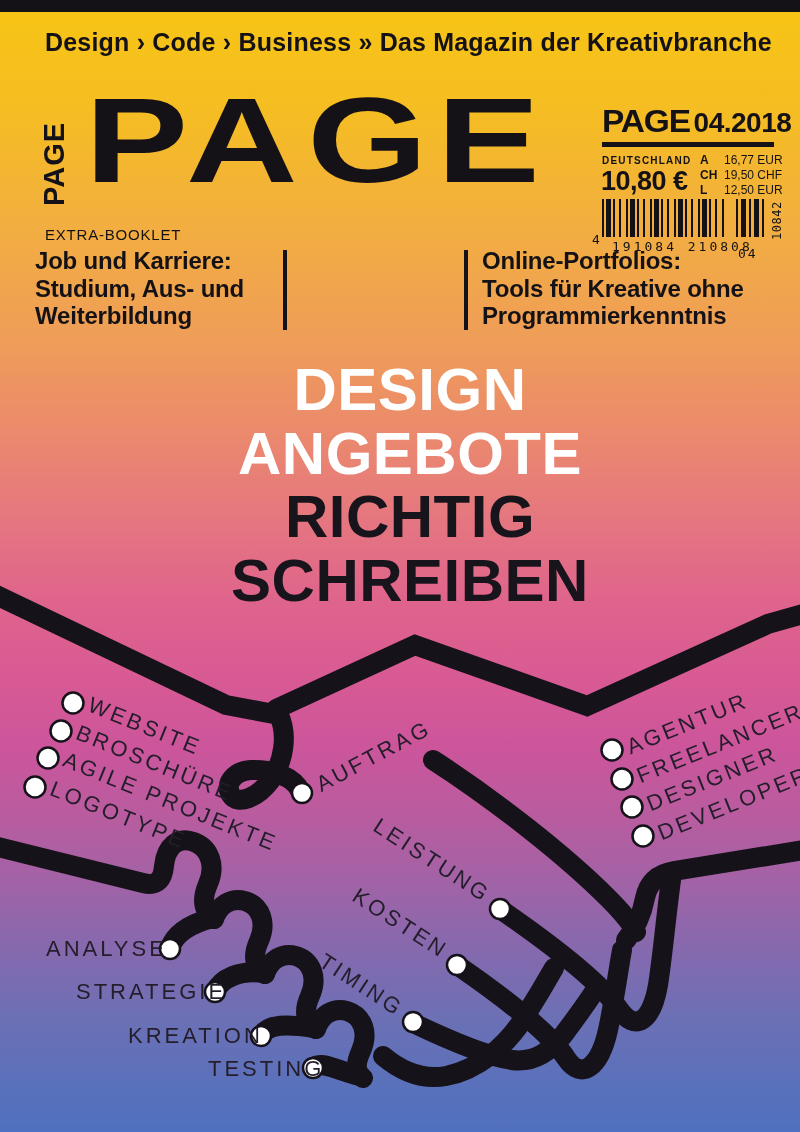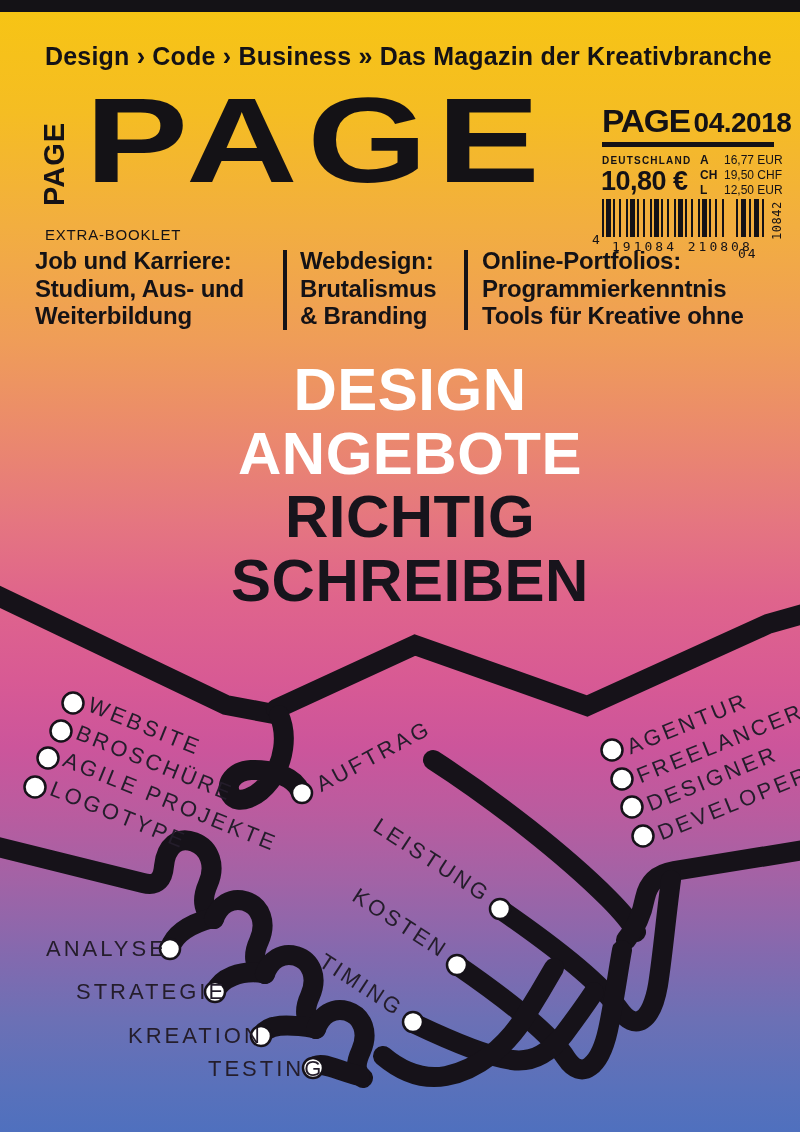--- a/index.html
+++ b/index.html
@@ -7,21 +7,21 @@
     position:relative; width:800px; height:1132px; overflow:hidden;
     font-family:"Liberation Sans", sans-serif;
     background:linear-gradient(to bottom,
       #F7C513 0%, #F5BD23 10%, #F2AE40 20%, #EF9D58 30%,
       #EB8A6C 38%, #E57680 46%, #DF648C 53%, #D85A94 60%,
       #CC559B 66%, #B95C9F 72%, #A163A6 78%, #8569AE 84%,
       #6C70B5 90%, #5971BB 96%, #4F70BE 100%);
   }
   .abs{position:absolute;}
   .topbar{left:0; top:0; width:800px; height:12px; background:#141216;}
-  .topline{left:45px; top:42px; font-size:25px; font-weight:700; color:#141216; letter-spacing:0.2px;}
+  .topline{left:45px; top:28px; font-size:25px; font-weight:700; color:#141216; letter-spacing:0.2px;}
   .logo-big{left:85px; top:80px; font-size:131px; font-weight:900; color:#141216;
     letter-spacing:8px; transform:scale(1.18,0.92); transform-origin:left top; line-height:1;}
   .logo-vert{left:40px; top:206px; font-size:29px; font-weight:900; color:#141216;
     letter-spacing:1px; transform:rotate(-90deg); transform-origin:top left; line-height:1;}
   .issue{left:602px; top:104px; display:flex; align-items:baseline; color:#141216;}
   .issue .brand{font-size:31px; font-weight:900; letter-spacing:-1px; transform:scaleX(1.08); transform-origin:left bottom;}
   .issue .num{font-size:28px; font-weight:800; margin-left:10px; letter-spacing:-0.5px;}
   .issue-rule{left:602px; top:142px; width:172px; height:5px; background:#141216;}
   .country{left:602px; top:155px; font-size:10px; font-weight:700; letter-spacing:1.2px; color:#141216;}
   .price{left:601px; top:166px; font-size:27px; font-weight:800; color:#141216; letter-spacing:-0.5px;}
@@ -101,30 +101,25 @@
   <div class="abs bc-addon">10842</div>
 
   <div class="abs eyebrow">EXTRA-BOOKLET</div>
 
   <div class="abs teaser t1">
     <div>Job und Karriere:</div>
     <div>Studium, Aus- und</div>
     <div>Weiterbildung</div>
   </div>
   <div class="abs tdiv d1"></div>
-  <div class="abs teaser t2">
-    <div>Webdesign:</div>
-    <div>Brutalismus</div>
-    <div>&amp; Branding</div>
-  </div>
   <div class="abs tdiv d2"></div>
   <div class="abs teaser t3">
     <div>Online-Portfolios:</div>
+    <div>Tools für Kreative ohne</div>
     <div>Programmierkenntnis</div>
-    <div>Tools für Kreative ohne</div>
   </div>
 
   <div class="abs headline">
     <div class="light">DESIGN</div>
     <div class="light">ANGEBOTE</div>
     <div class="dark">RICHTIG</div>
     <div class="dark">SCHREIBEN</div>
   </div>
 
   <svg class="hands" width="800" height="1132" viewBox="0 0 800 1132">

